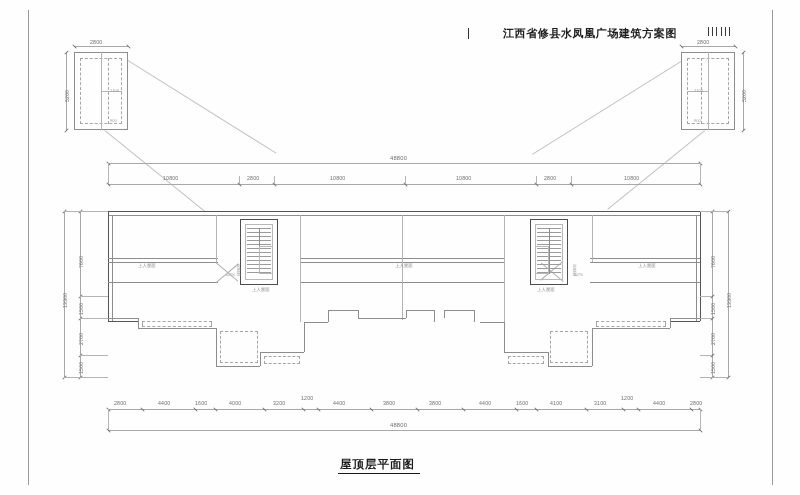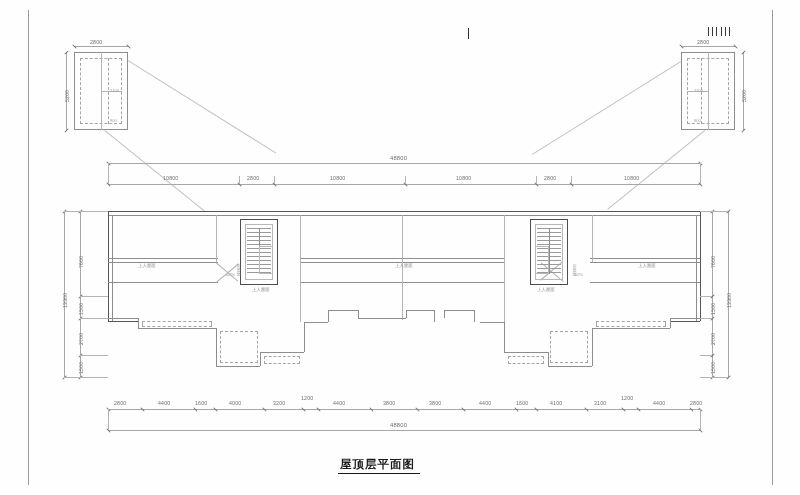--- a/index.html
+++ b/index.html
@@ -182,20 +182,21 @@
 </style>
 </head>
 <body>
 
 <div class="sheet">
 
   <div class="frame-line" style="left:28px; top:10px; width:1px; height:475px;"></div>
   <div class="frame-line" style="left:772px; top:10px; width:1px; height:475px;"></div>
 
   <div class="title-bar" style="left:468px; top:28px; width:1.4px; height:11px;"></div>
+  <div class="sheet-title" style="left:503px; top:26px;">江西省修县水凤凰广场建筑方案图</div>
   <div class="hatch-marks" style="left:708px; top:27px;">
     <i></i>
       <i></i>
       <i></i>
       <i></i>
       <i></i>
       <i></i>
   </div>
 
   <div>

